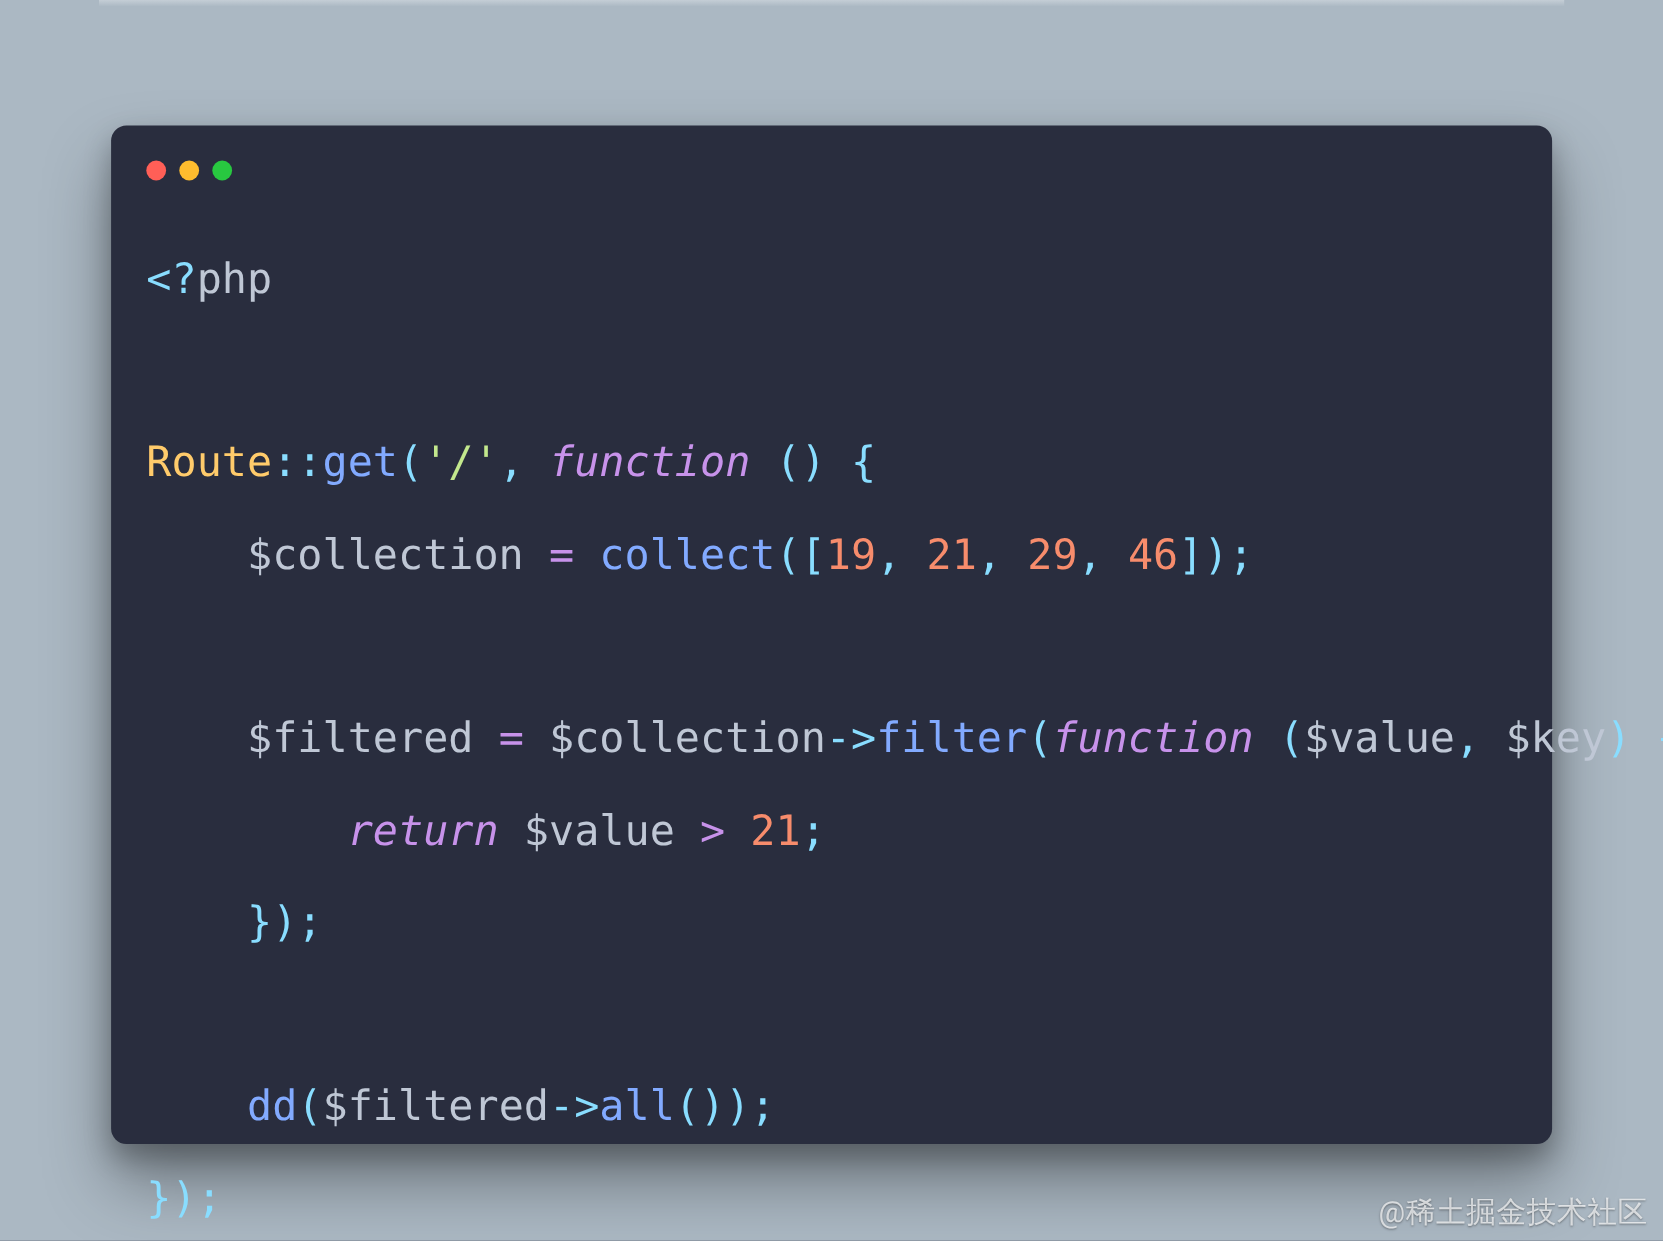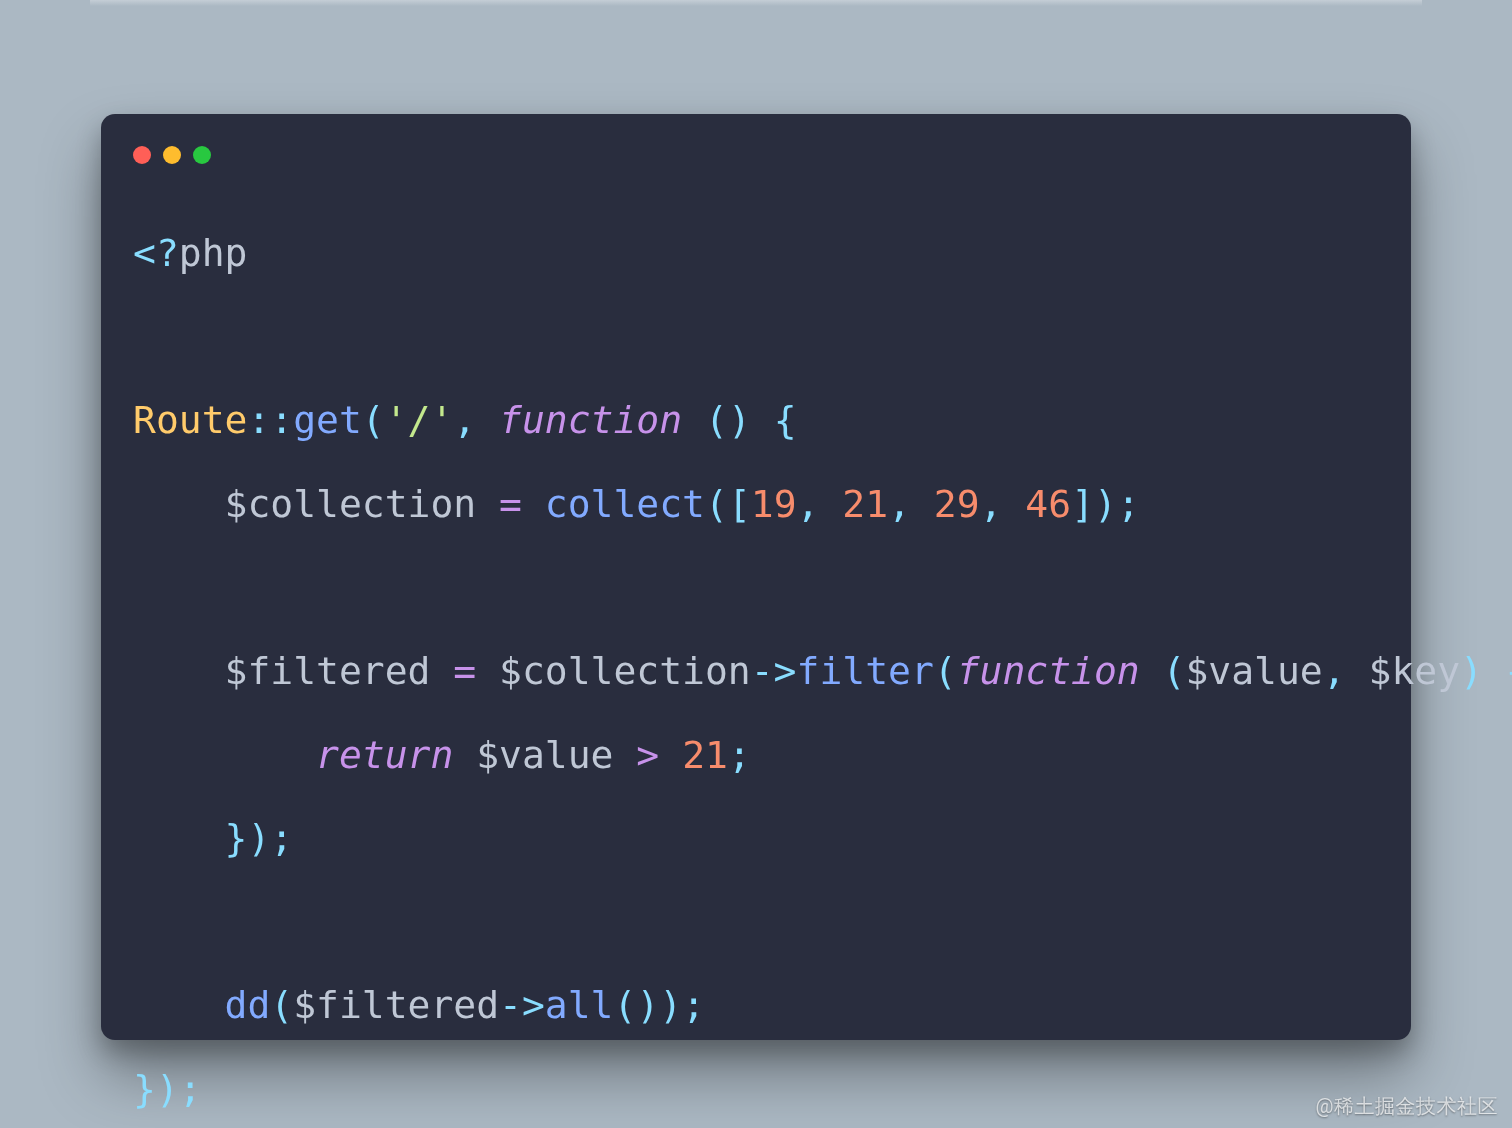--- a/index.html
+++ b/index.html
@@ -68,21 +68,21 @@
   .tok-keyword { color: #c792ea; font-style: italic; } 
   .tok-var     { color: #bfc7d5; }   
   .tok-op      { color: #c792ea; }   
   .tok-num     { color: #f78c6c; }
 
   .watermark {
     position: absolute;
     right: 14px;
     bottom: 8px;
     font-family: -apple-system, BlinkMacSystemFont, "Segoe UI", Roboto, "Helvetica Neue", Arial, "PingFang SC", "Microsoft YaHei", sans-serif;
-    font-size: 20px;
+    font-size: 27px;
     color: rgba(255,255,255,0.7);
     text-shadow: 0 1px 2px rgba(0,0,0,.4);
     letter-spacing: .5px;
   }
 </style>
 </head>
 <body>
 
 <div class="top-edge"></div>
 

